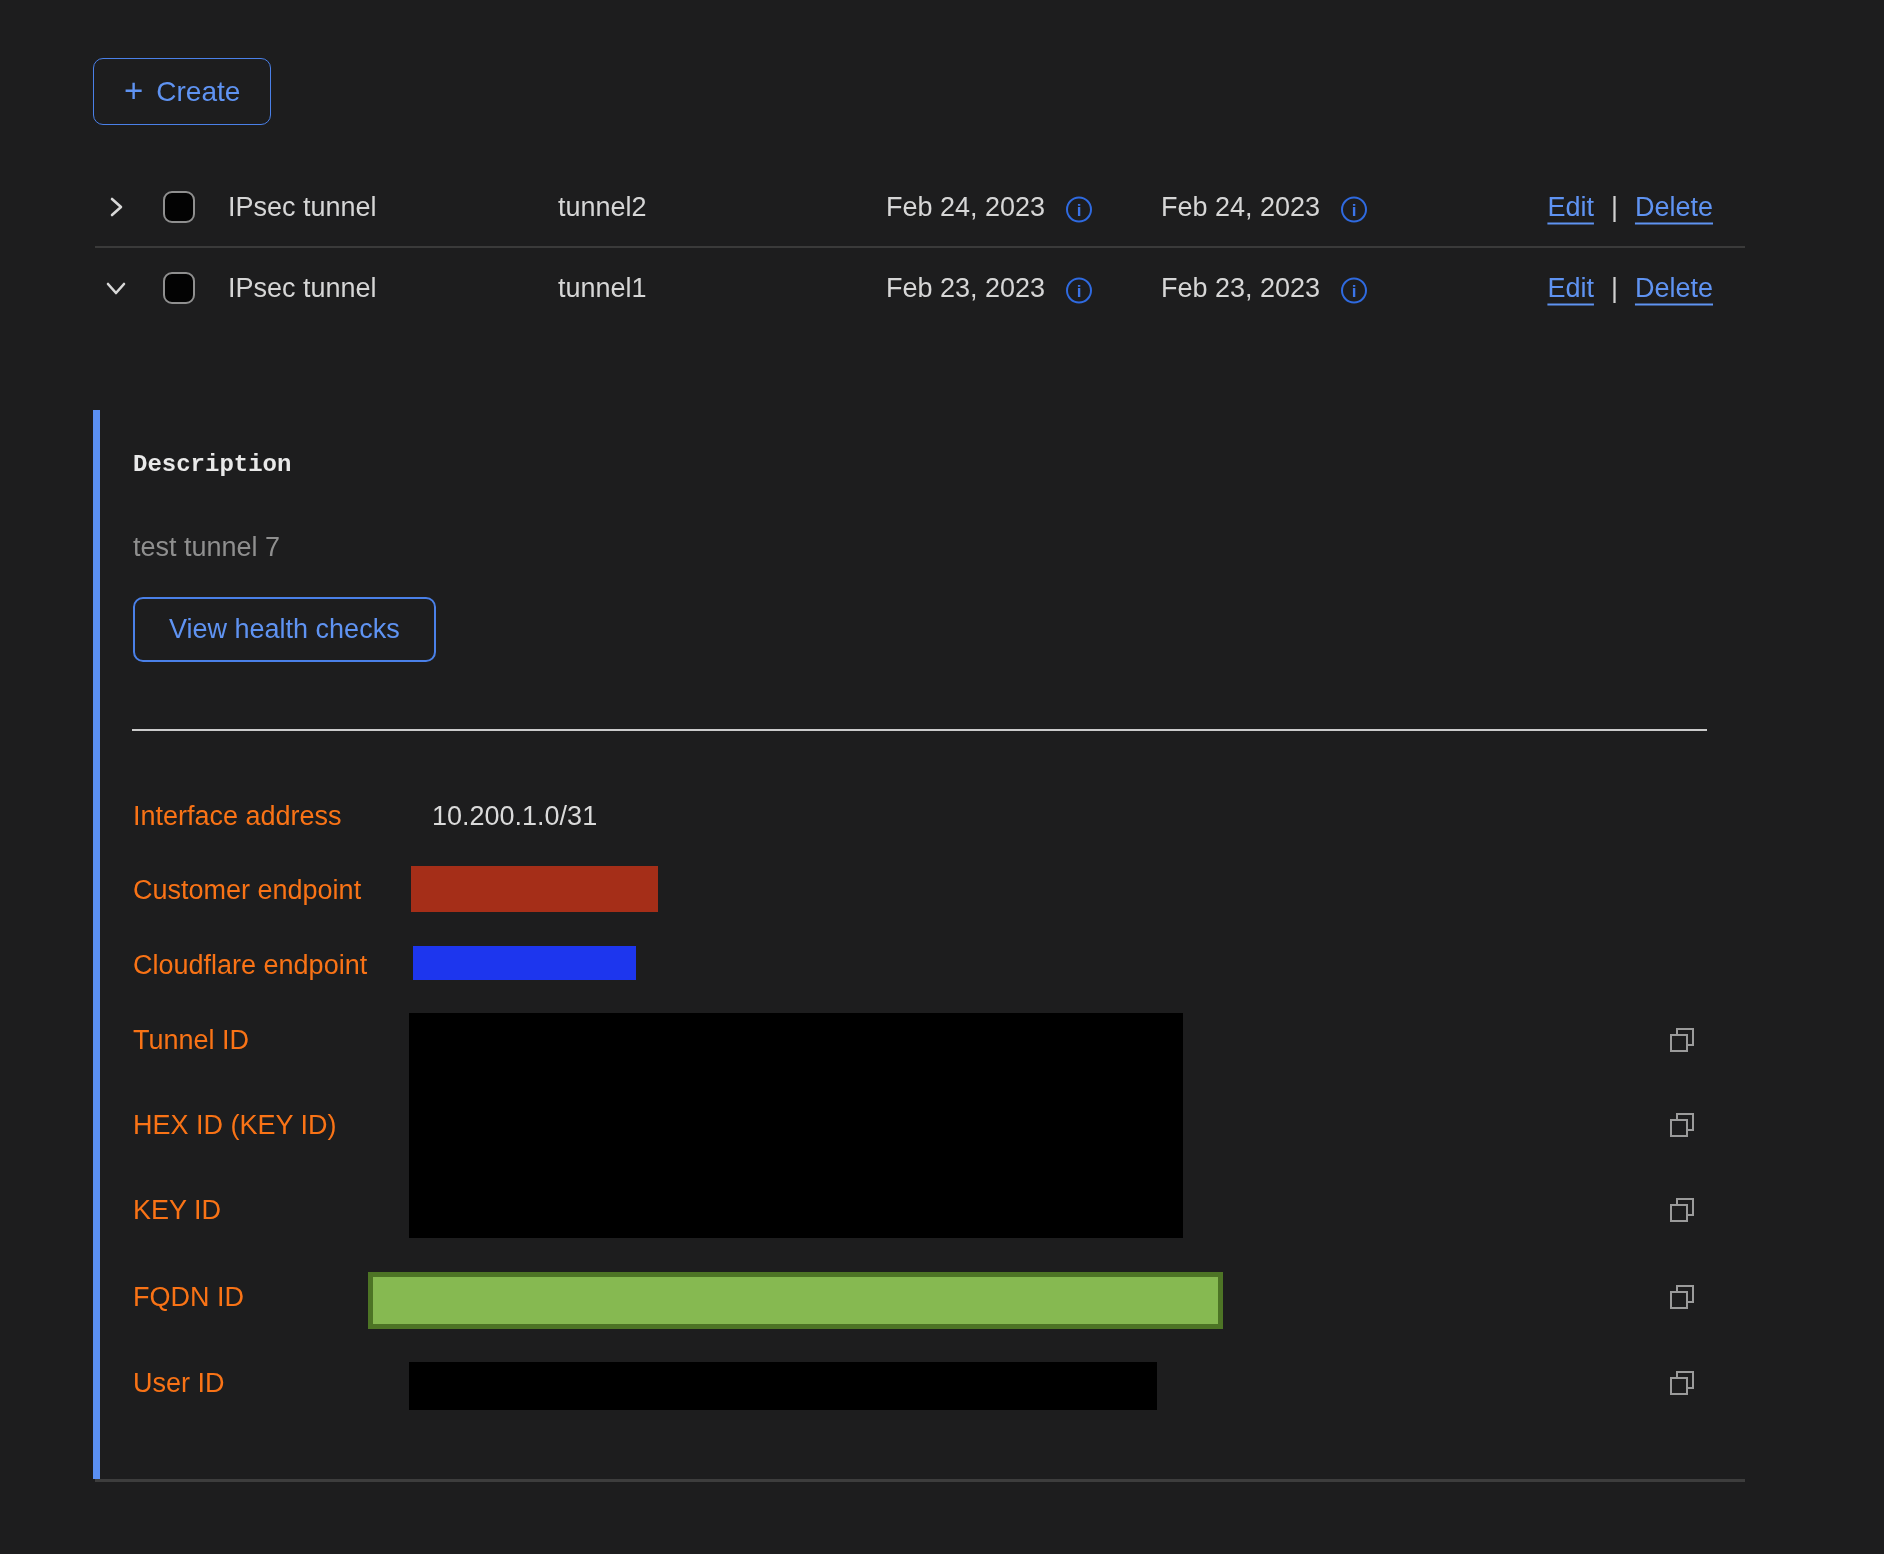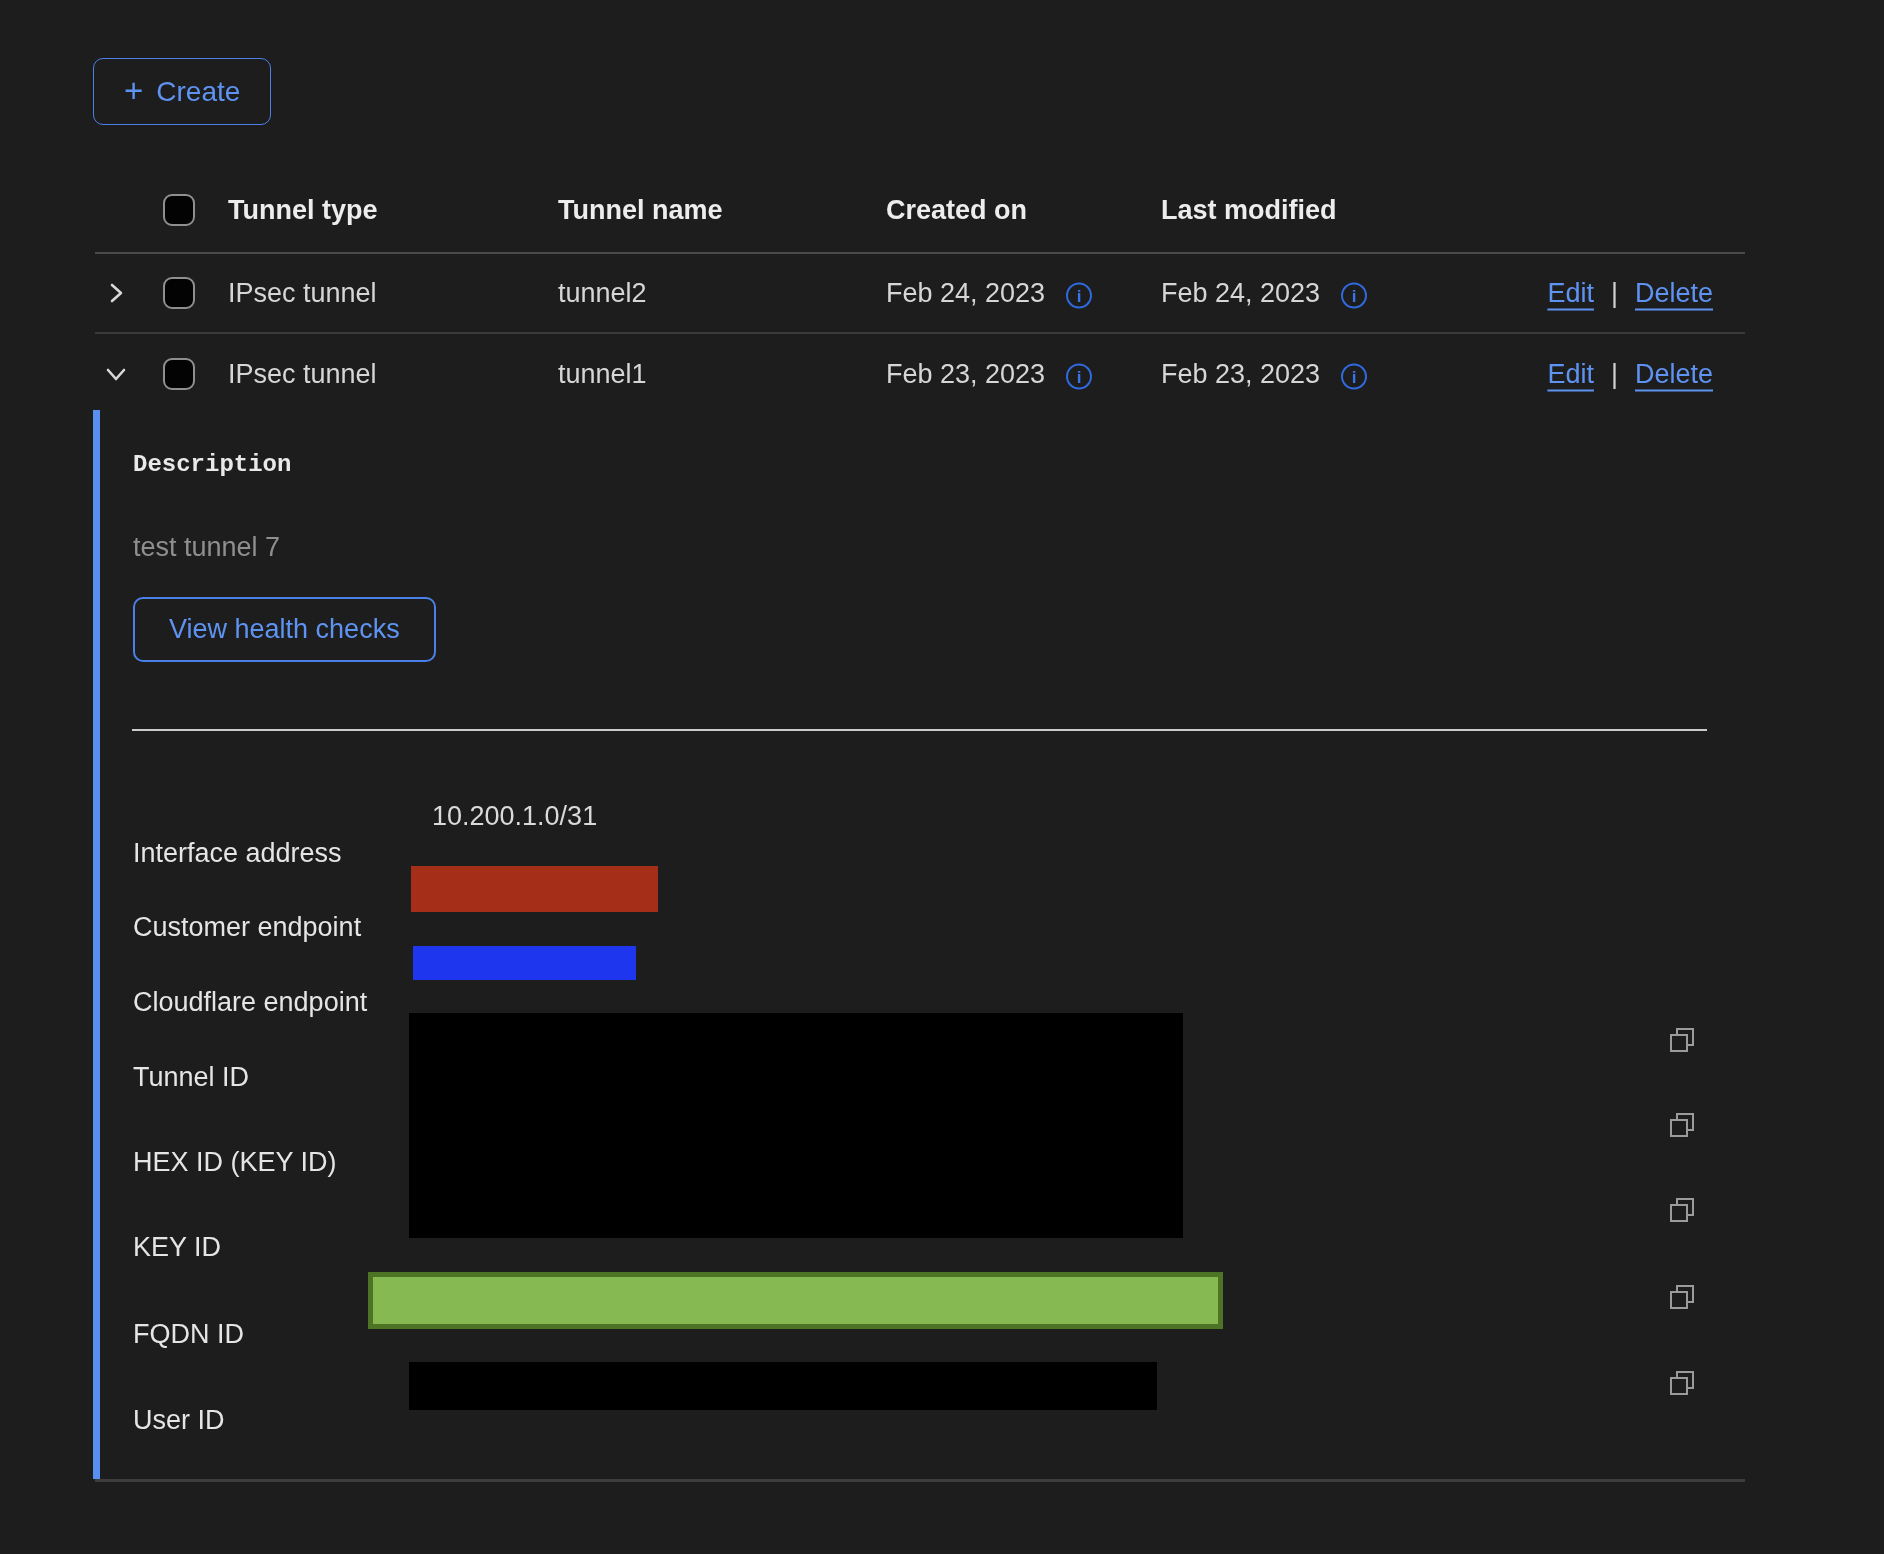--- a/index.html
+++ b/index.html
@@ -65,21 +65,21 @@
   .desc-label{position:absolute;left:38px;top:38px;font-size:24px;font-weight:600;color:#e9e9e9;line-height:34px;font-family:Liberation Mono, monospace;}
   .desc-text{position:absolute;left:38px;top:120px;font-size:27px;color:#8f8f8f;line-height:34px;}
   .health-btn{
     position:absolute;left:38px;top:187px;height:65px;box-sizing:border-box;
     display:inline-flex;align-items:center;padding:0 34px;
     background:transparent;border:2px solid var(--border-blue,#4a80e8);
     border-radius:10px;color:var(--accent-blue,#5f93f2);font-size:27px;
     font-family:inherit;cursor:pointer;
   }
   .panel-divider{position:absolute;left:37px;top:319px;width:1575px;height:2px;background:#cbcbcb;}
-  .f-label{position:absolute;left:38px;font-size:27px;font-weight:500;color:#e5e5e5;line-height:34px;white-space:nowrap;margin-top:37px;}
+  .f-label{position:absolute;left:38px;font-size:27px;font-weight:500;color:#f97316;line-height:34px;white-space:nowrap;}
   .f-value{position:absolute;font-size:27px;color:#dadada;line-height:34px;white-space:nowrap;}
   .redact{position:absolute;}
   .redact-red{left:316px;top:456px;width:247px;height:46px;background:var(--redaction-red,#a52e18);}
   .redact-blue{left:318px;top:536px;width:223px;height:34px;background:var(--redaction-blue,#1d36ee);}
   .redact-black-lg{left:314px;top:603px;width:774px;height:225px;background:var(--redaction-black,#000);}
   .redact-green{
     left:273px;top:862px;width:855px;height:57px;box-sizing:border-box;
     background:var(--redaction-green-fill,#86b951);
     border:5px solid var(--redaction-green-border,#4d7425);
   }
@@ -94,27 +94,20 @@
 
 <div id="stage">
 
   <button class="create-btn">
     <span class="plus">+</span>
     <span>Create</span>
   </button>
 
   <div class="table">
 
-    <div class="thead">
-      <span class="checkbox"></span>
-      <div class="cell hcell c-type">Tunnel type</div>
-      <div class="cell hcell c-name">Tunnel name</div>
-      <div class="cell hcell c-created">Created on</div>
-      <div class="cell hcell c-modified">Last modified</div>
-    </div>
 
     <div class="trow first">
       <button class="expander">
         <svg width="28" height="28" viewBox="0 0 28 28">
             <path d="M10 6 L19 14 L10 22" fill="none" stroke="#d8d8d8" stroke-width="2.6" stroke-linecap="round" stroke-linejoin="round"></path>
           </svg>
       </button>
       <span class="checkbox"></span>
       <div class="cell c-type">IPsec tunnel</div>
       <div class="cell c-name">tunnel2</div>

